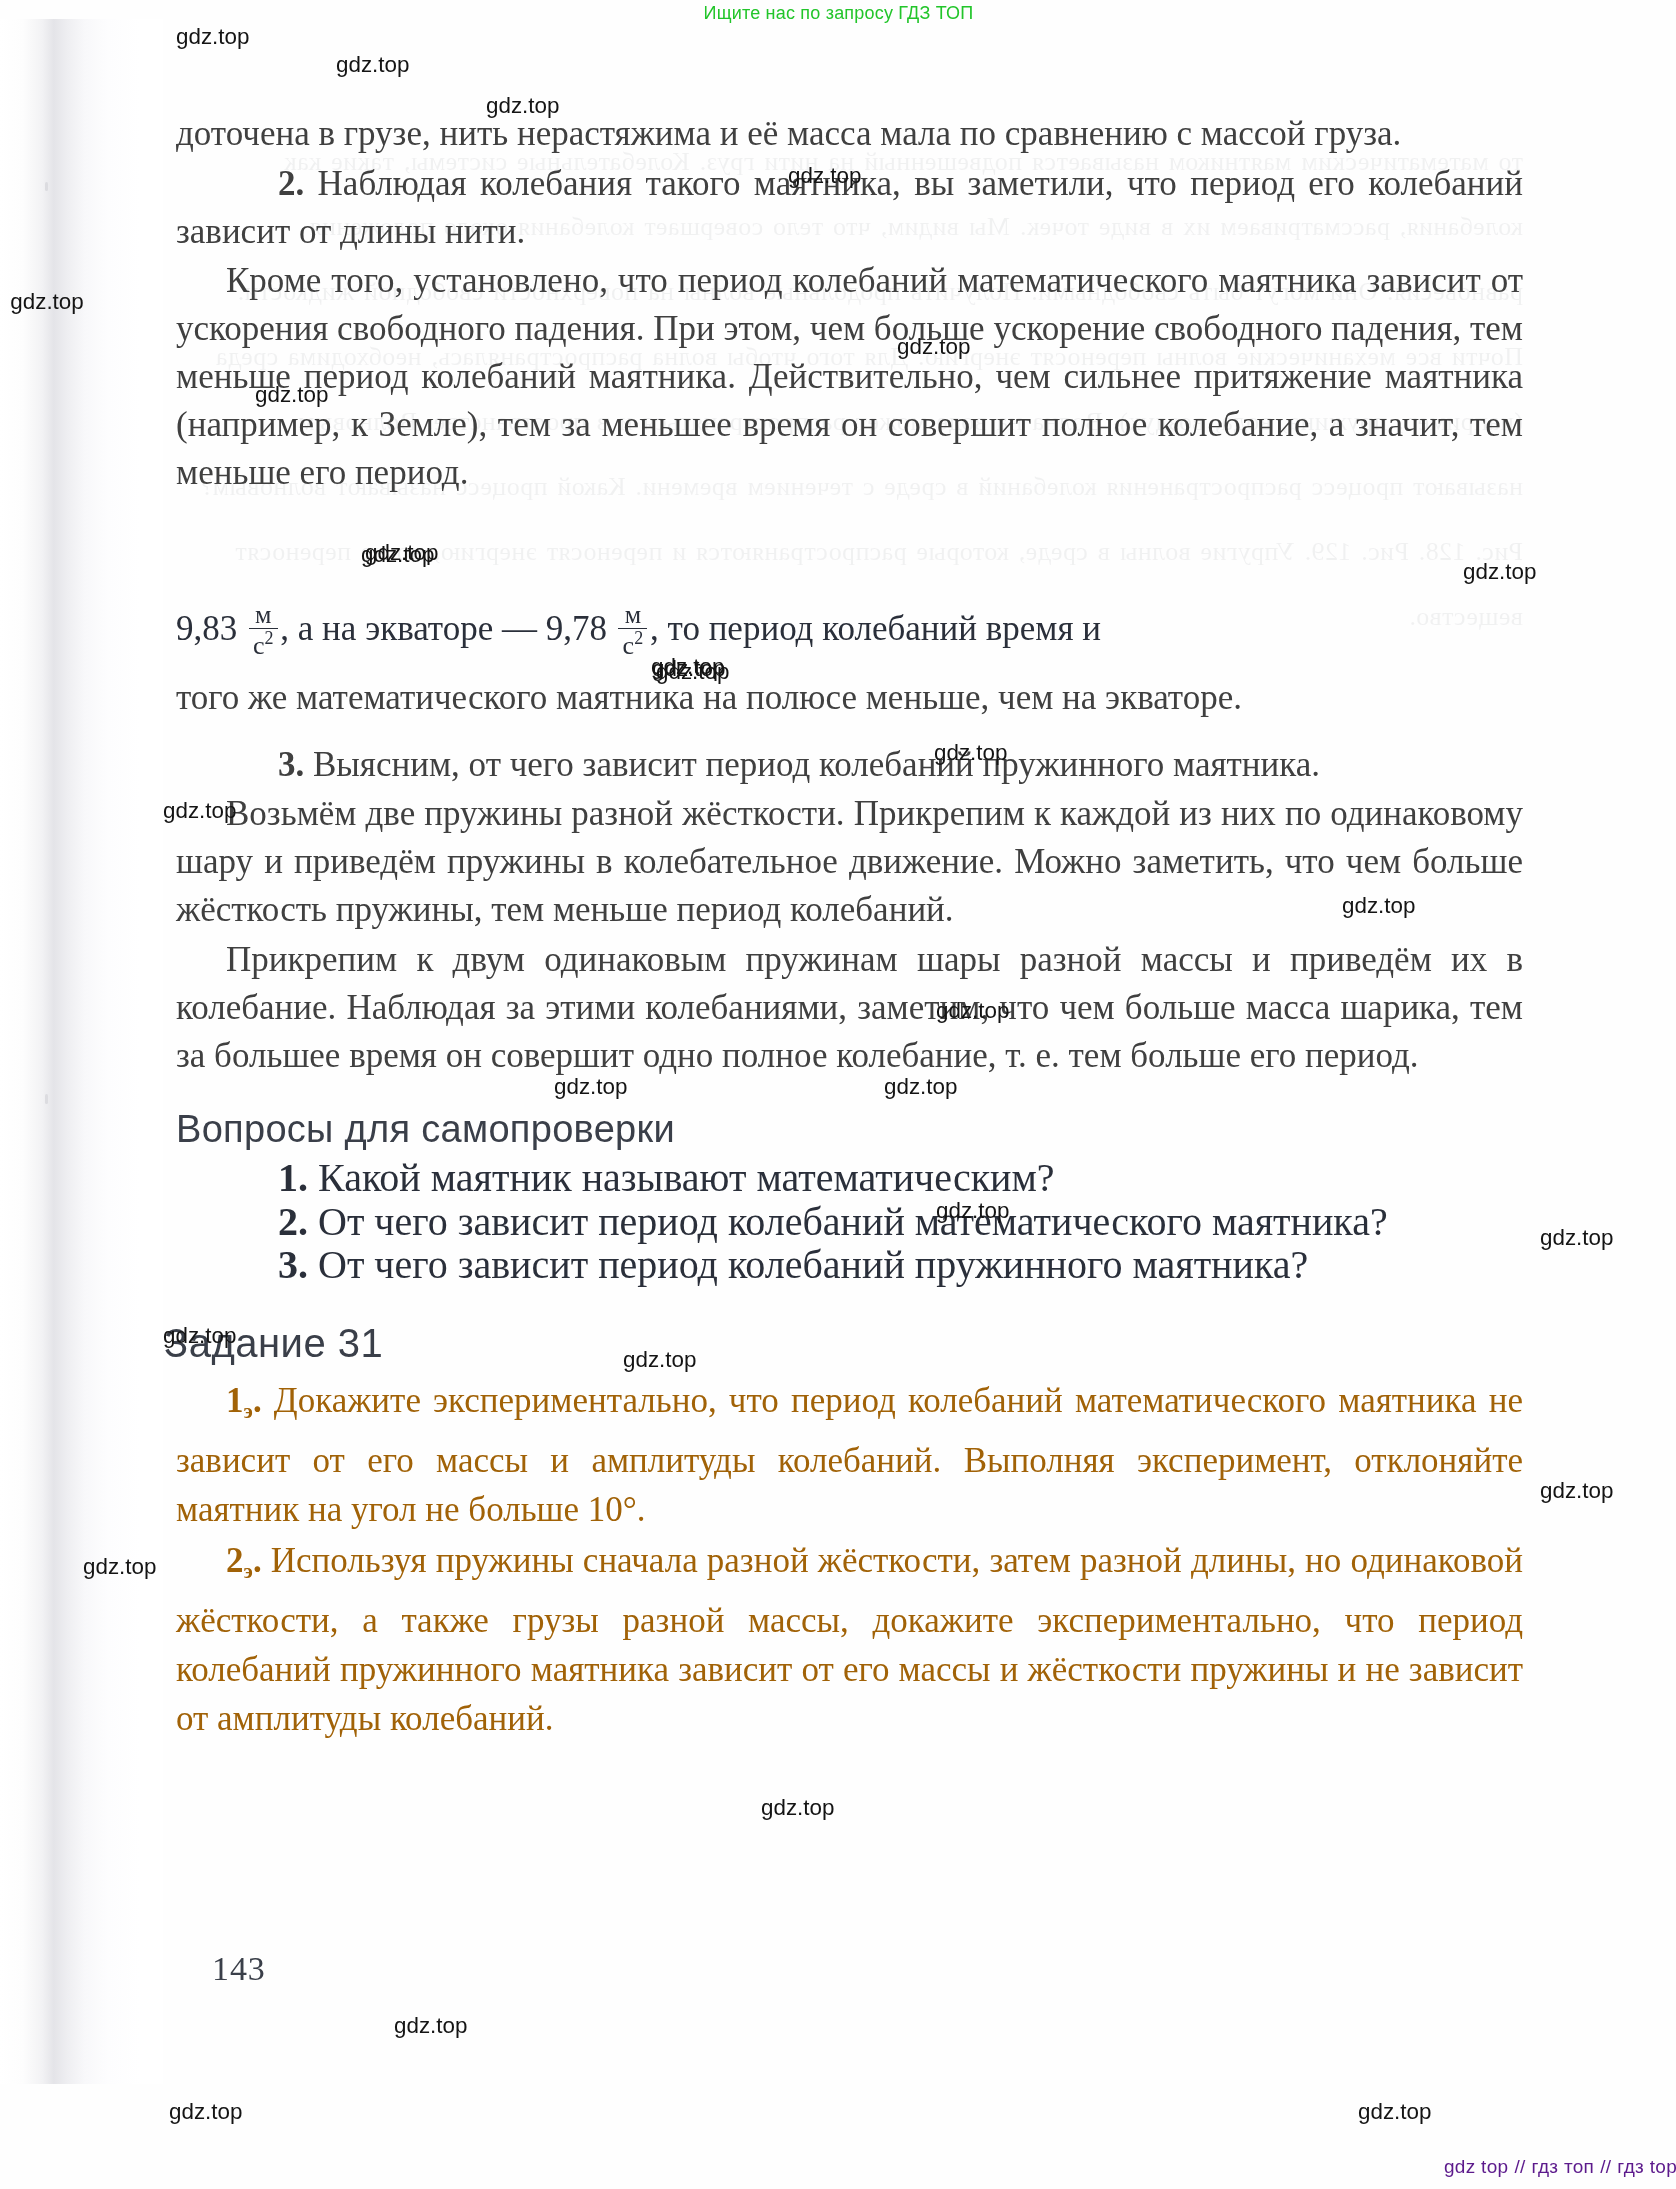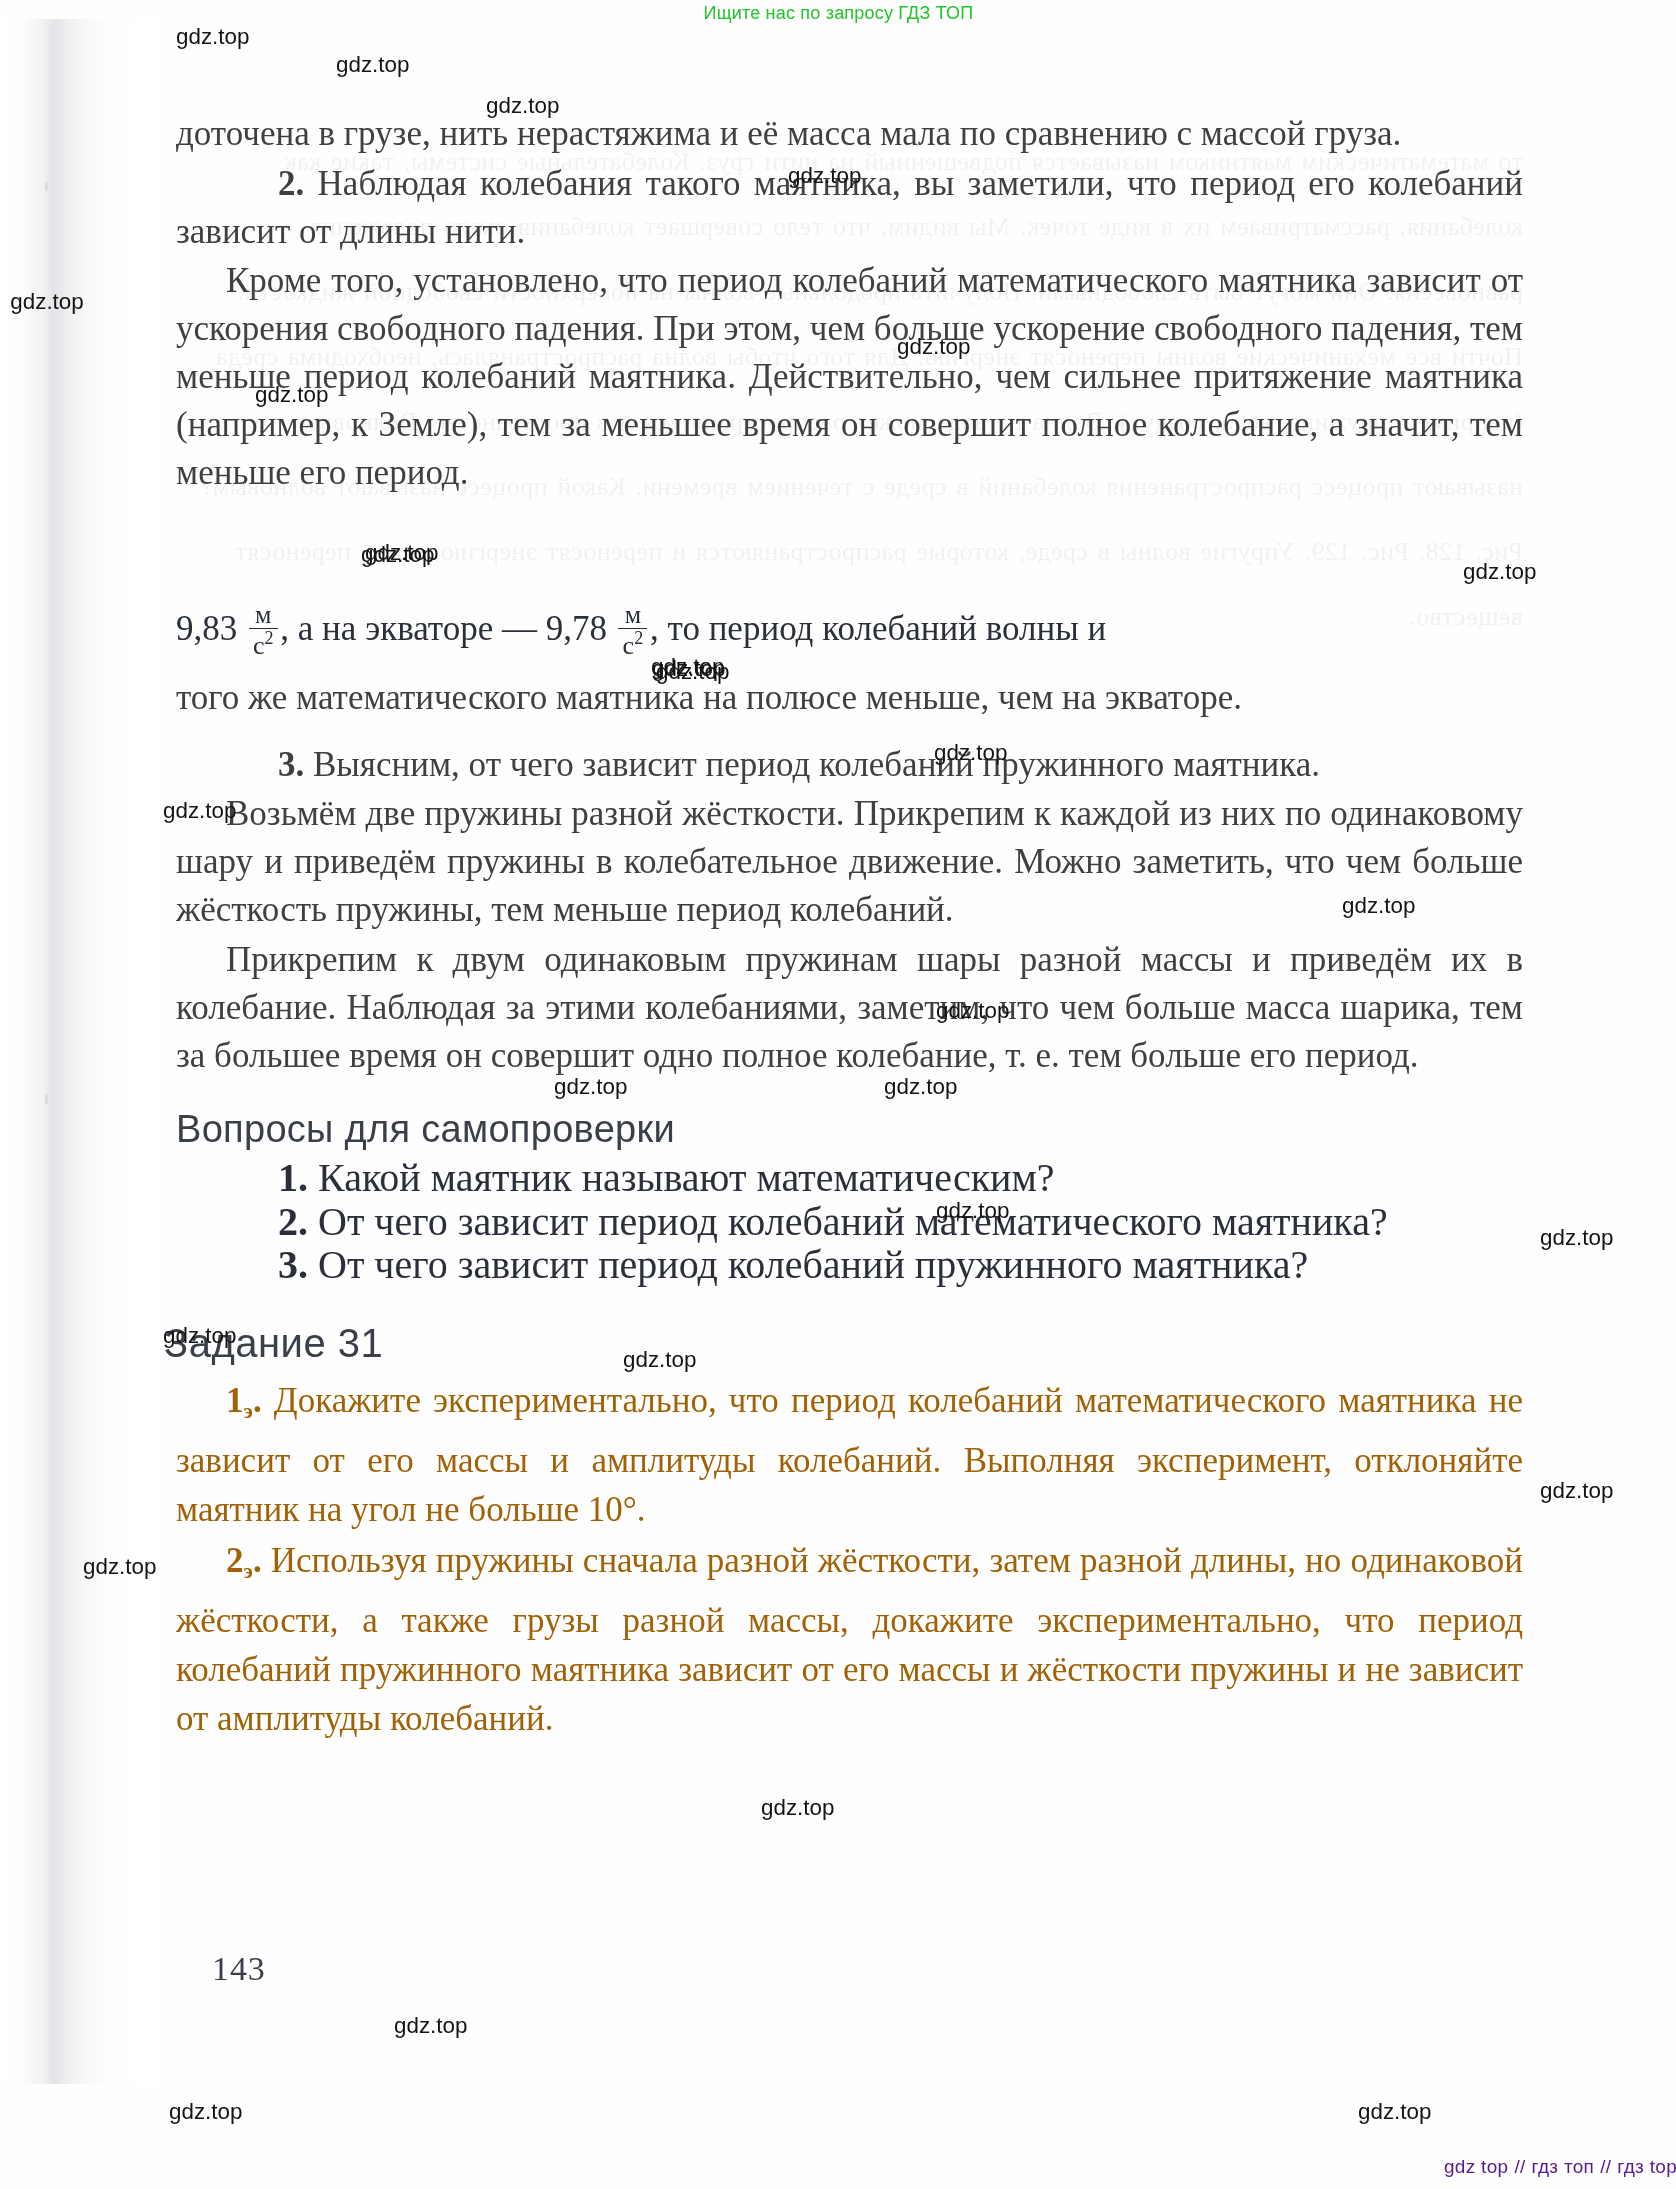--- a/index.html
+++ b/index.html
@@ -187,21 +187,21 @@
       <br>
       <span>9,83</span>
       <span class="frac">
         <span class="nm">м</span>
         <span class="dn"><span>с</span><sup>2</sup></span>
       </span><span>, а на экваторе —</span>
       <span>9,78</span>
       <span class="frac">
         <span class="nm">м</span>
         <span class="dn"><span>с</span><sup>2</sup></span>
-      </span><span>, то период колебаний волны и</span>
+      </span><span>, то период колебаний время и</span>
     </div>
 
     <p class="bt">того же математического маятника на полюсе меньше, чем на экваторе.</p>
 
     <p class="bt ind2" style="margin-top:19px"><b class="num">3.</b><span> Выясним, от чего зависит период колебаний пружинного маятника.</span></p>
 
     <p class="bt ind">Возьмём две пружины разной жёсткости. Прикрепим к каждой из них по одинаковому шару и приведём пружины в колебательное движение. Можно заметить, что чем больше жёсткость пружины, тем меньше период колебаний.</p>
 
     <p class="bt ind">Прикрепим к двум одинаковым пружинам шары разной массы и приведём их в колебание. Наблюдая за этими колебаниями, заметим, что чем больше масса шарика, тем за большее время он совершит одно полное колебание, т. е. тем больше его период.</p>
 

